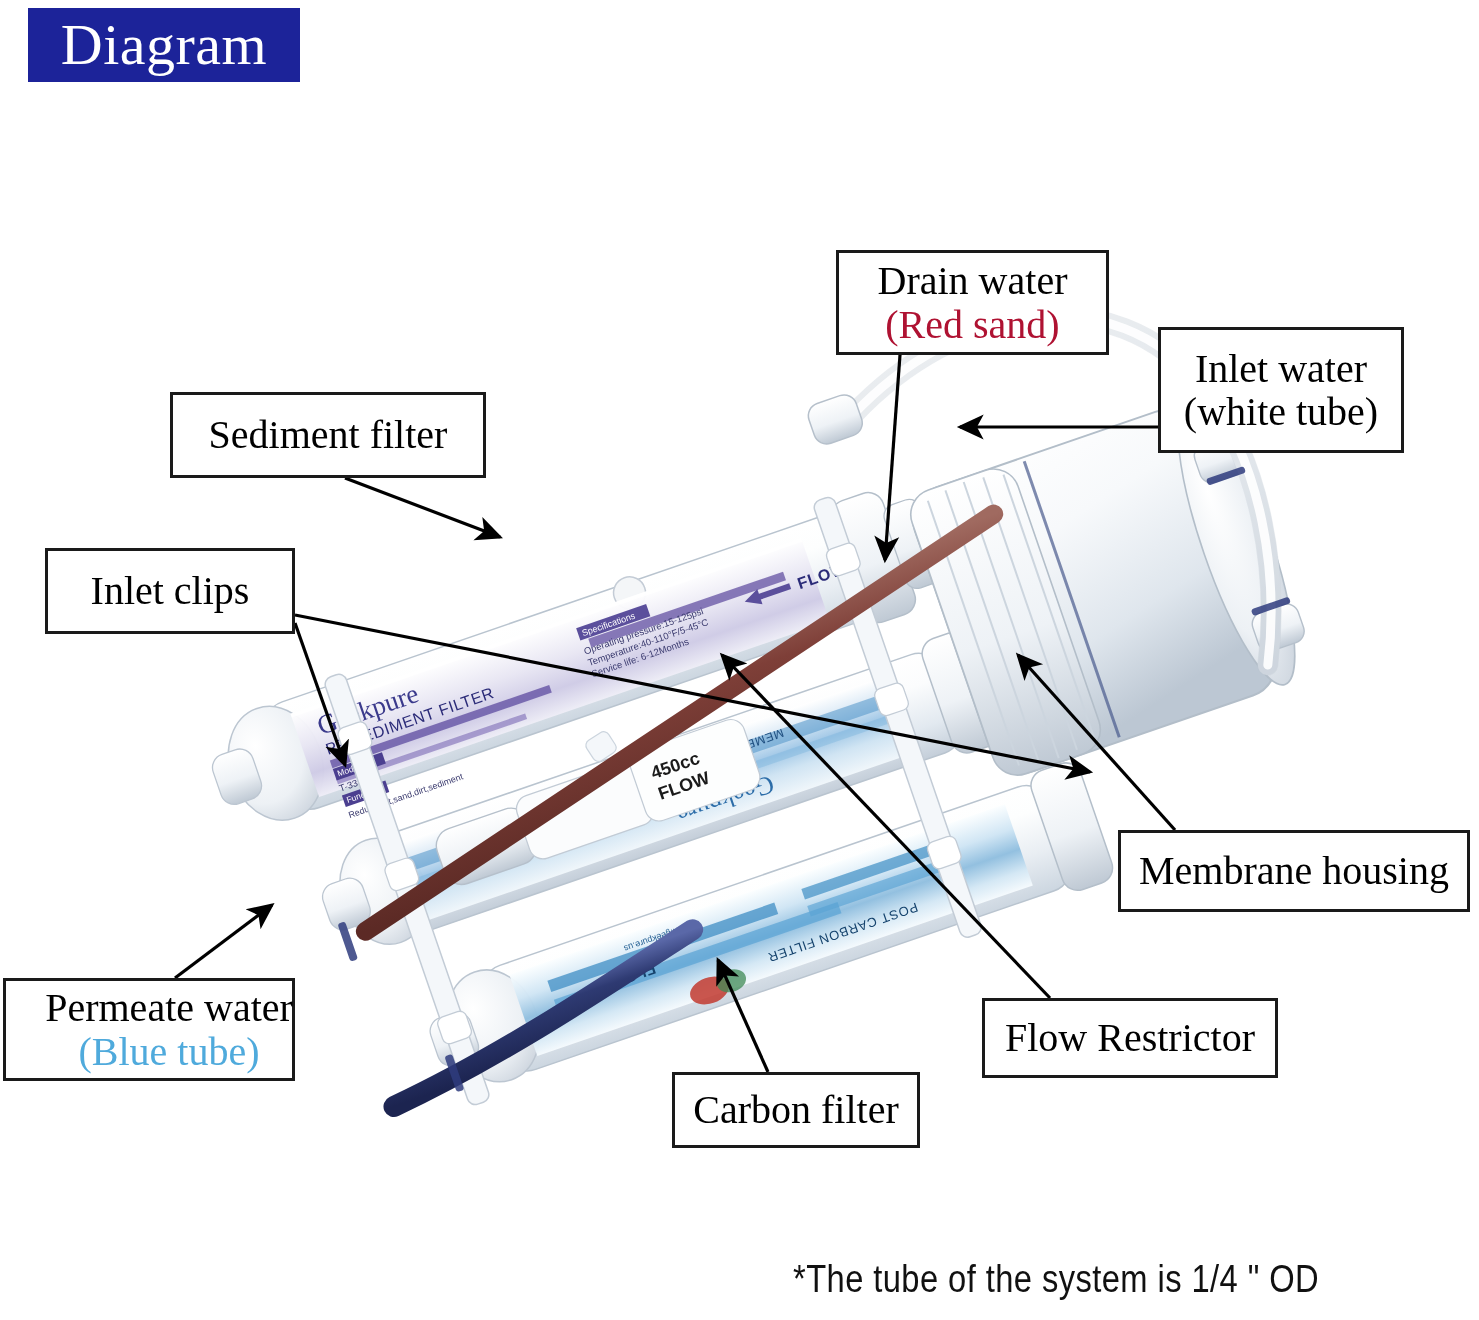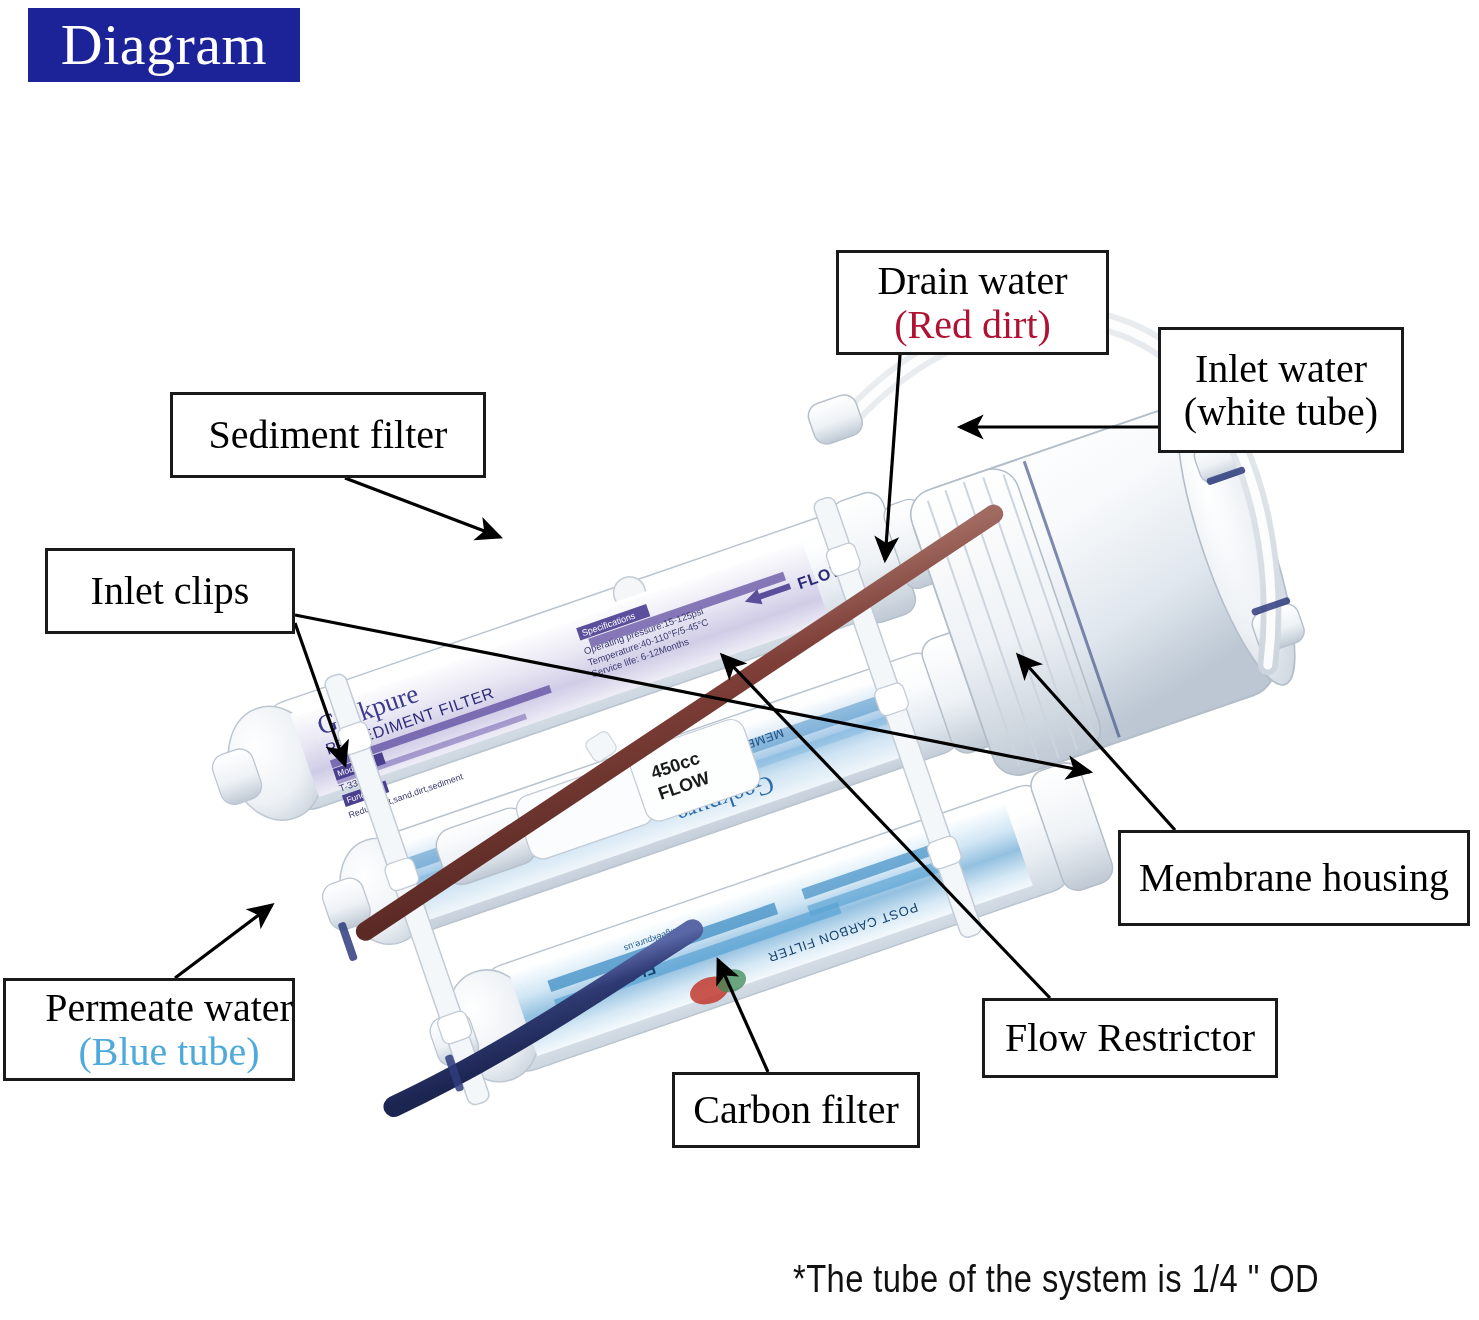--- a/index.html
+++ b/index.html
@@ -335,27 +335,27 @@
       </div>
       <div class="callout" style="left: 45px; top: 548px; width: 250px; height: 86px;">
         <div class="l1">Inlet clips</div>
       </div>
       <div class="callout" style="left: 3px; top: 978px; width: 292px; height: 103px; padding-left: 40px;">
         <div class="l1" style="color: rgb(0, 0, 0);">Permeate water</div>
         <div class="l2" style="color: rgb(79, 170, 220);">(Blue tube)</div>
       </div>
       <div class="callout" style="left: 836px; top: 250px; width: 273px; height: 105px;">
         <div class="l1" style="color: rgb(0, 0, 0);">Drain water</div>
-        <div class="l2" style="color: rgb(175, 18, 50);">(Red dirt)</div>
+        <div class="l2" style="color: rgb(175, 18, 50);">(Red sand)</div>
       </div>
       <div class="callout" style="left: 1158px; top: 327px; width: 246px; height: 126px;">
         <div class="l1">Inlet water</div>
         <div class="l2">(white tube)</div>
       </div>
-      <div class="callout" style="left: 1118px; top: 830px; width: 352px; height: 96px;">
+      <div class="callout" style="left: 1118px; top: 830px; width: 352px; height: 82px;">
         <div class="l1">Membrane housing</div>
       </div>
       <div class="callout" style="left: 982px; top: 998px; width: 296px; height: 80px;">
         <div class="l1">Flow Restrictor</div>
       </div>
       <div class="callout" style="left: 672px; top: 1072px; width: 248px; height: 76px;">
         <div class="l1">Carbon filter</div>
       </div>
     </div>
 

